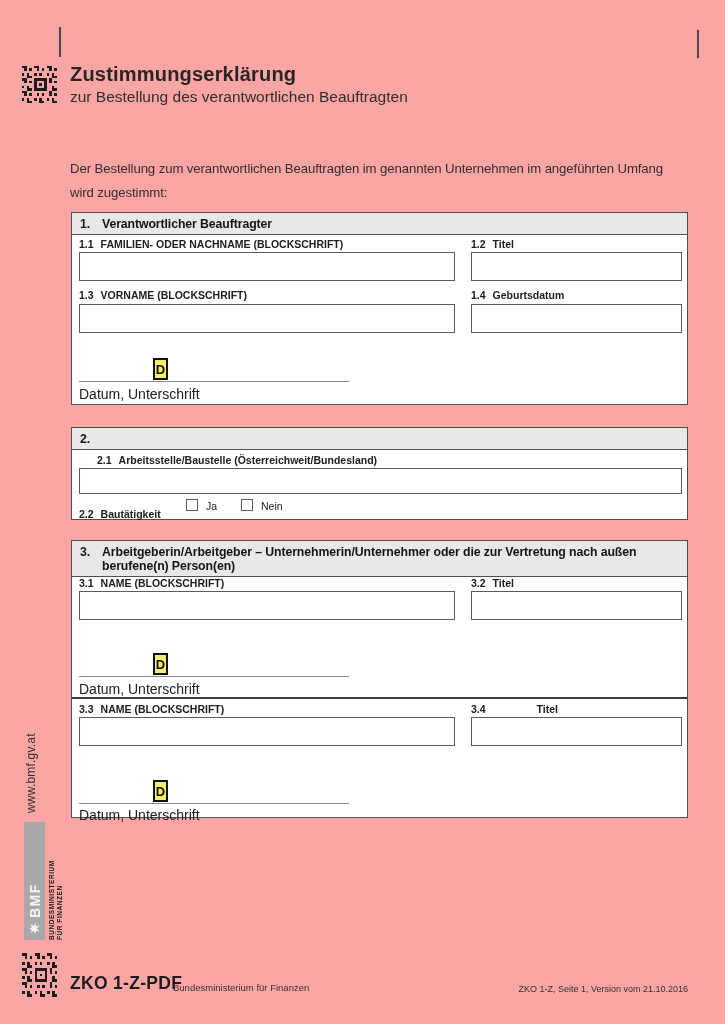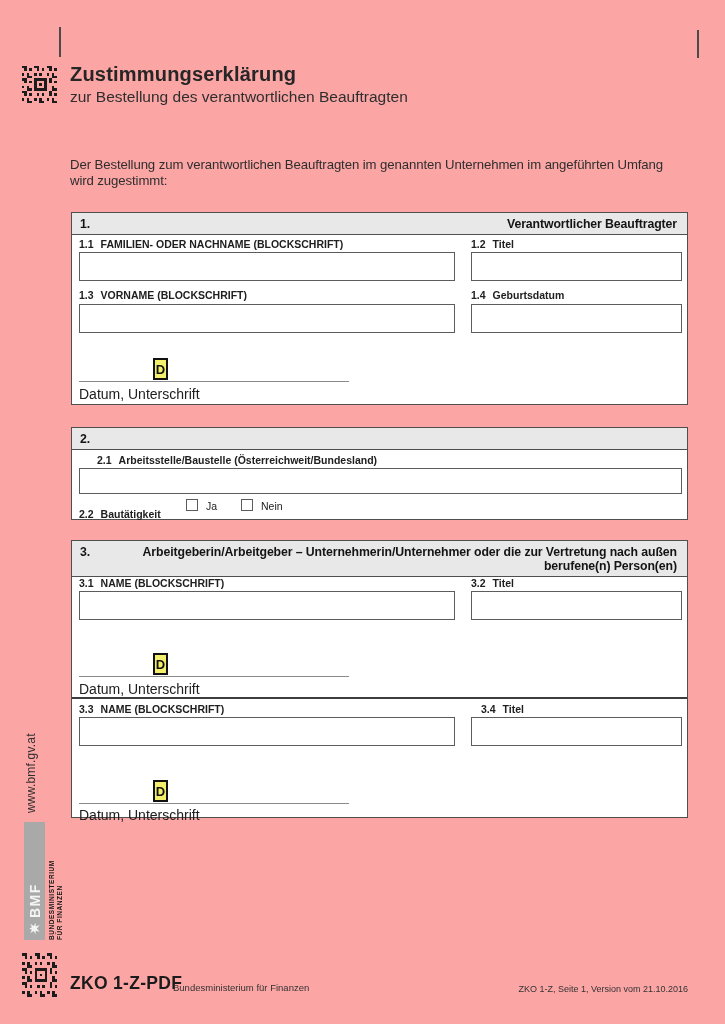--- a/index.html
+++ b/index.html
@@ -13,32 +13,32 @@
 
   .qr { position:absolute; }
   .qr-header { left:22px; top:66px; width:37px; height:37px; }
   .qr-footer { left:22px; top:953px; width:38px; height:44px; }
 
   .doc-title { position:absolute; left:70px; top:63px; }
   .doc-title .main { font-size:20px; font-weight:bold; color:#262626; letter-spacing:.2px; }
   .doc-title .sub  { font-size:15.5px; color:#2e2e2e; margin-top:2px; }
 
   .intro { position:absolute; left:70px; top:157px; width:612px;
-           font-size:13.2px; letter-spacing:-.1px; line-height:16px; color:#2e2e2e; }
+           font-size:13.2px; letter-spacing:-.1px; line-height:24px; color:#2e2e2e; }
 
   .section { position:absolute; left:71px; width:617px; border:1px solid var(--border-dark,#4f4f4f); background:#fff; }
   .sec1 { top:212px; height:193px; }
   .sec2 { top:427px; height:93px; }
   .sec3 { top:540px; height:278px; }
 
   .sec-head { background:var(--section-header-bg,#e8e8e8); border-bottom:1px solid var(--border-dark,#4f4f4f);
               font-weight:bold; font-size:12.3px; letter-spacing:-.1px; color:#141414;
               padding:4px 6px 3px 8px; display:flex; line-height:14px; }
   .sec-head .num { width:22px; flex:none; }
-  .sec-head .ttl { width:575px;text-align:right; }
+  .sec-head .ttl { width:575px; }
 
   .flabel { position:absolute; font-size:10.5px; color:#202020; display:flex; white-space:nowrap;font-weight:bold; }
   .flabel .fnum { margin-right:7px; }
 
   .tinput { position:absolute; border:1px solid var(--input-border,#5c5c5c); background:#fff;
             font-size:12px; padding:0 4px; font-family:"Liberation Sans",sans-serif; }
 
   .dmark { position:absolute; width:15px; height:22px; background:var(--marker-bg,#f4ee6d);
            border:2px solid var(--marker-border,#111); font-weight:bold; font-size:13px; color:#111;
            display:flex; align-items:center; justify-content:center; cursor:pointer; }
@@ -218,21 +218,21 @@
     <input class="tinput" style="left: 7px; top: 50px; width: 376px; height: 29px;" type="text" value="">
     <input class="tinput" style="left: 399px; top: 50px; width: 211px; height: 29px;" type="text" value="">
     <div class="dmark" style="left:81px; top:112px;">D</div>
     <div class="sigline" style="left:7px; top:135px;"></div>
     <div class="siglabel" style="left:7px; top:140px;">Datum, Unterschrift</div>
     <div class="divider" style="top:156px;"></div>
     <div class="flabel" style="left:7px; top:162px;">
       <span class="fnum">3.3</span>
       <span>NAME (BLOCKSCHRIFT)</span>
     </div>
-    <div class="flabel" style="left:409px; top:162px;">
+    <div class="flabel" style="left:399px; top:162px;gap:44px;">
       <span class="fnum">3.4</span>
       <span>Titel</span>
     </div>
     <input class="tinput" style="left: 7px; top: 176px; width: 376px; height: 29px;" type="text" value="">
     <input class="tinput" style="left: 399px; top: 176px; width: 211px; height: 29px;" type="text" value="">
     <div class="dmark" style="left:81px; top:239px;">D</div>
     <div class="sigline" style="left:7px; top:262px;"></div>
     <div class="siglabel" style="left:7px; top:266px;">Datum, Unterschrift</div>
   </div>
 

